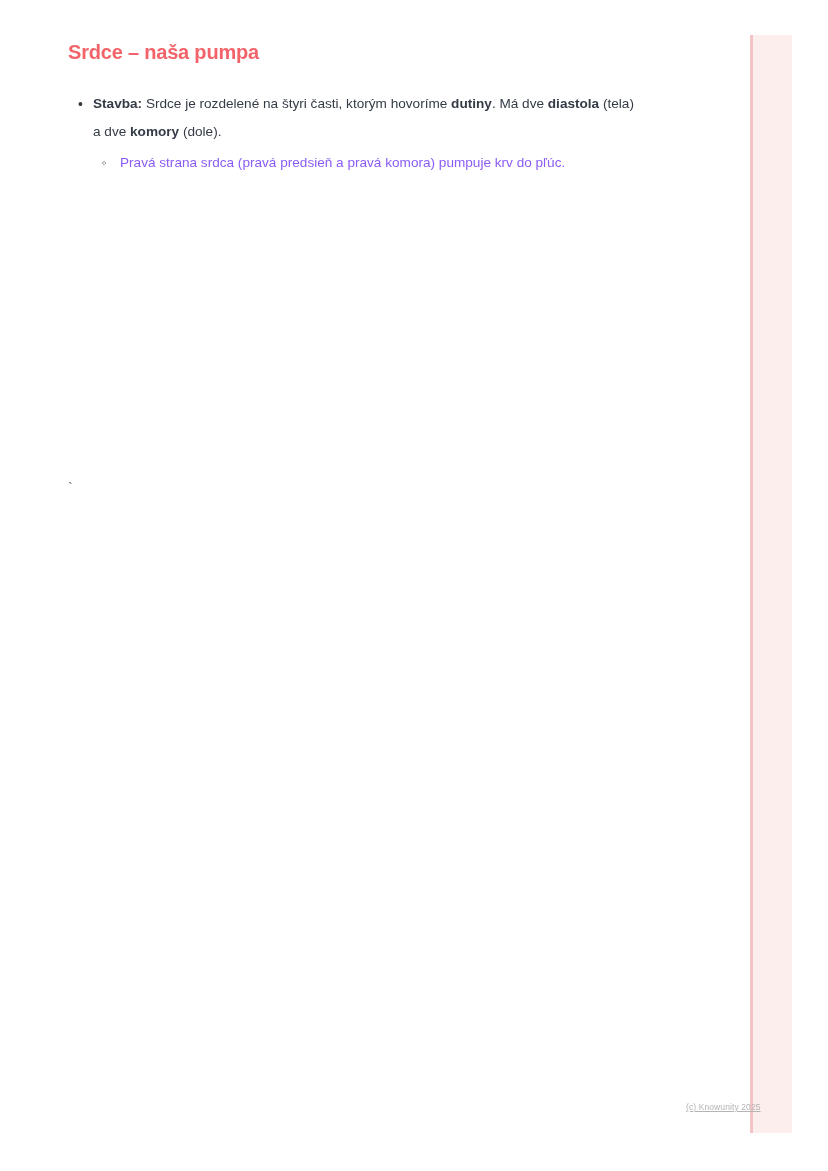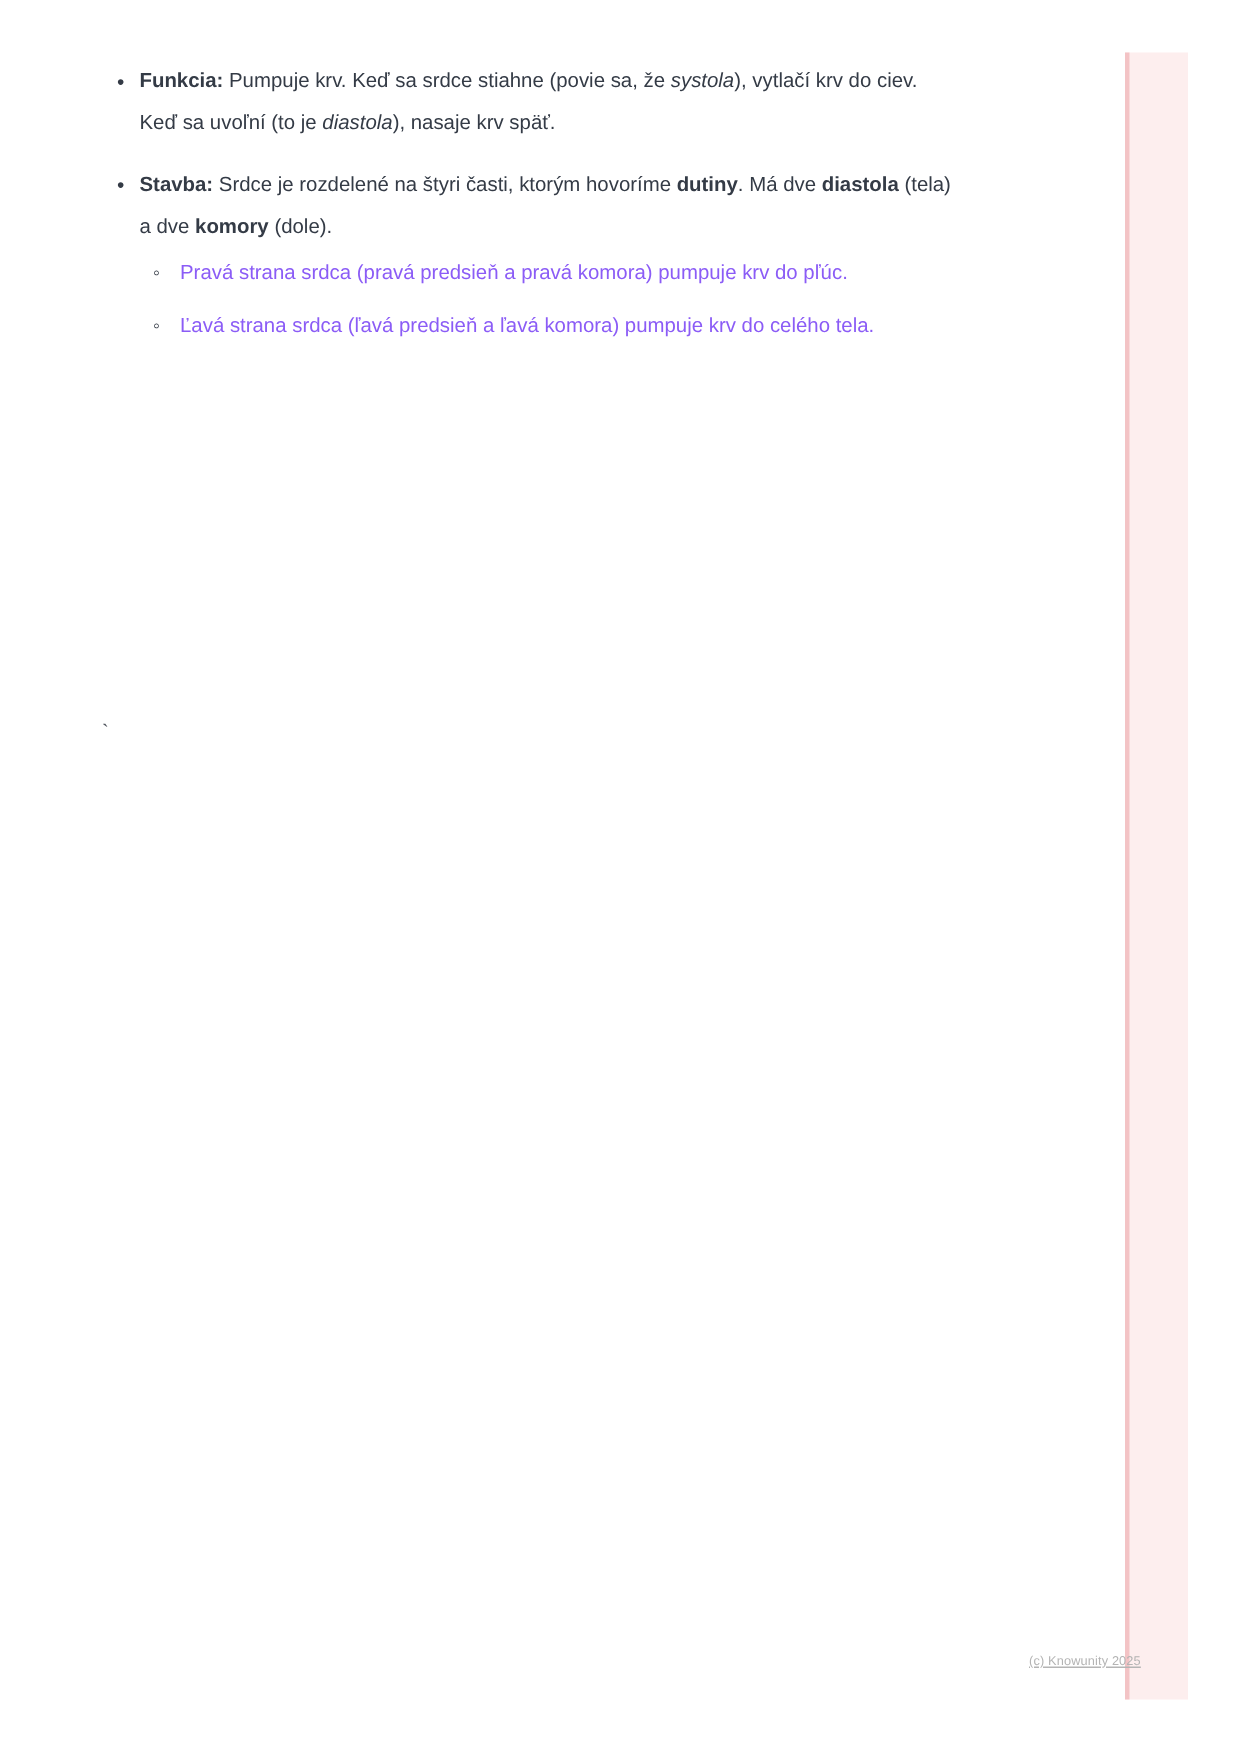--- a/index.html
+++ b/index.html
@@ -132,34 +132,31 @@
     text-decoration: underline;
   }
 </style>
 </head>
 <body>
 
 <div id="side-panel"></div>
 
 <div id="content">
 
+  <h1 id="page-title">Srdce – naša pumpa</h1>
 
 
   <ul class="bullets">
 
-    <li class="bullet-item">
-      <strong>Funkcia:</strong><span> Pumpuje krv. Keď sa srdce stiahne (povie sa, že </span><em>systola</em><span>), vytlačí krv do ciev. Keď sa uvoľní (to je </span><em>diastola</em><span>), nasaje krv späť.</span>
-    </li>
 
     <li class="bullet-item">
       <strong>Stavba:</strong><span> Srdce je rozdelené na štyri časti, ktorým hovoríme </span><strong>dutiny</strong><span>. Má dve </span><strong>diastola</strong><span> (tela) a dve </span><strong>komory</strong><span> (dole).</span>
 
       <ul class="subbullets">
         <li class="subbullet-item">Pravá strana srdca (pravá predsieň a pravá komora) pumpuje krv do pľúc.</li>
-        <li class="subbullet-item">Ľavá strana srdca (ľavá predsieň a ľavá komora) pumpuje krv do celého tela.</li>
       </ul>
     </li>
 
 
   </ul>
 </div>
 
 <div id="stray-mark">`</div>
 
 <div id="footer-credit">(c) Knowunity 2025</div>

